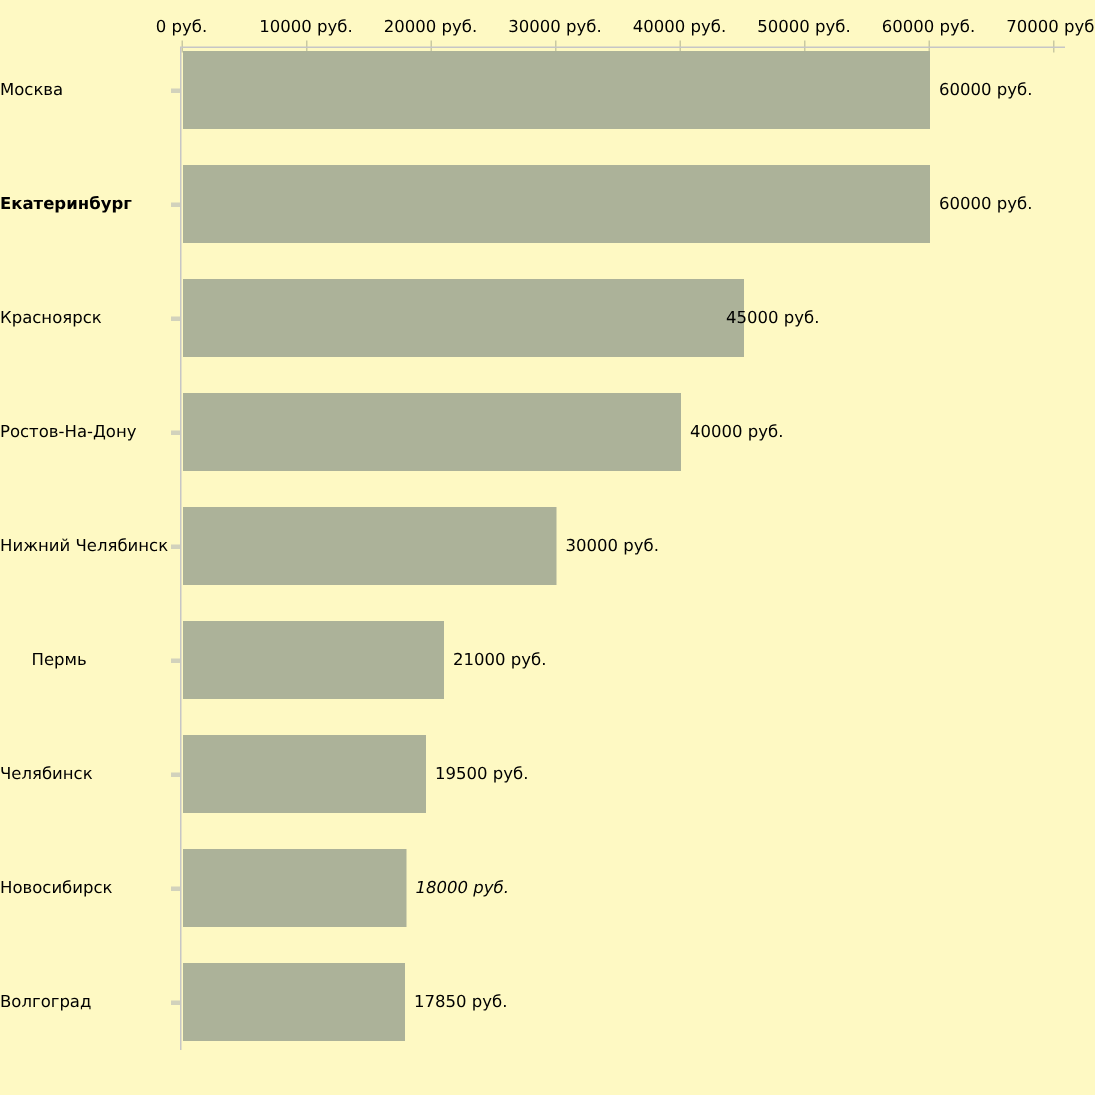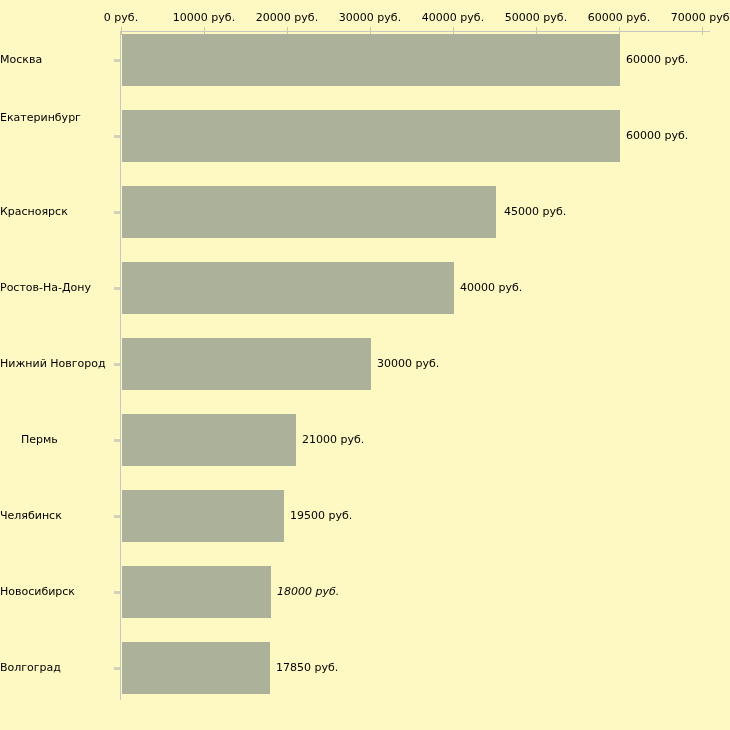--- a/index.html
+++ b/index.html
@@ -81,39 +81,39 @@
   <div id="xaxis-line" class="xaxis-line" style="left: 121px; top: 31px; width: 589px; background: rgb(198, 198, 198);"></div>
   <div id="yaxis-line" class="yaxis-line" style="left: 120px; top: 31px; height: 669px; background: rgb(198, 198, 198);"></div>
   <div id="bars">
       <div>
         <div class="cat-label" style="left: 0px; width: 113px; top: 53px;">Москва</div>
         <div class="cat-tick" style="left: 114px; top: 59px; width: 6px; height: 3px; background: rgb(210, 210, 188);"></div>
         <div class="bar" style="left: 122px; top: 34px; width: 498px; height: 52px; background: rgb(172, 178, 153);"></div>
         <div class="value-label" style="left: 626px; top: 53px;">60000 руб.</div>
       </div>
       <div>
-        <div class="cat-label" style="left: 0px; width: 113px; top: 111px;">Екатеринбург</div>
+        <div class="cat-label" style="left: 0px; width: 113px; top: 129px; font-weight: bold;">Екатеринбург</div>
         <div class="cat-tick" style="left: 114px; top: 135px; width: 6px; height: 3px; background: rgb(210, 210, 188);"></div>
         <div class="bar" style="left: 122px; top: 110px; width: 498px; height: 52px; background: rgb(172, 178, 153);"></div>
         <div class="value-label" style="left: 626px; top: 129px;">60000 руб.</div>
       </div>
       <div>
         <div class="cat-label" style="left: 0px; width: 113px; top: 205px;">Красноярск</div>
         <div class="cat-tick" style="left: 114px; top: 211px; width: 6px; height: 3px; background: rgb(210, 210, 188);"></div>
         <div class="bar" style="left: 122px; top: 186px; width: 374px; height: 52px; background: rgb(172, 178, 153);"></div>
-        <div class="value-label" style="left: 504px; top: 205px;">45000 руб.</div>
+        <div class="value-label" style="left: 484px; top: 205px;">45000 руб.</div>
       </div>
       <div>
         <div class="cat-label" style="left: 0px; width: 113px; top: 281px;">Ростов-На-Дону</div>
         <div class="cat-tick" style="left: 114px; top: 287px; width: 6px; height: 3px; background: rgb(210, 210, 188);"></div>
         <div class="bar" style="left: 122px; top: 262px; width: 332px; height: 52px; background: rgb(172, 178, 153);"></div>
         <div class="value-label" style="left: 460px; top: 281px;">40000 руб.</div>
       </div>
       <div>
-        <div class="cat-label" style="left: 0px; width: 113px; top: 357px;">Нижний Новгород</div>
+        <div class="cat-label" style="left: 0px; width: 113px; top: 357px;">Нижний Челябинск</div>
         <div class="cat-tick" style="left: 114px; top: 363px; width: 6px; height: 3px; background: rgb(210, 210, 188);"></div>
         <div class="bar" style="left: 122px; top: 338px; width: 249px; height: 52px; background: rgb(172, 178, 153);"></div>
         <div class="value-label" style="left: 377px; top: 357px;">30000 руб.</div>
       </div>
       <div>
         <div class="cat-label" style="left: 0px; width: 113px; top: 433px; padding-left: 21px;">Пермь</div>
         <div class="cat-tick" style="left: 114px; top: 439px; width: 6px; height: 3px; background: rgb(210, 210, 188);"></div>
         <div class="bar" style="left: 122px; top: 414px; width: 174px; height: 52px; background: rgb(172, 178, 153);"></div>
         <div class="value-label" style="left: 302px; top: 433px;">21000 руб.</div>
       </div>

